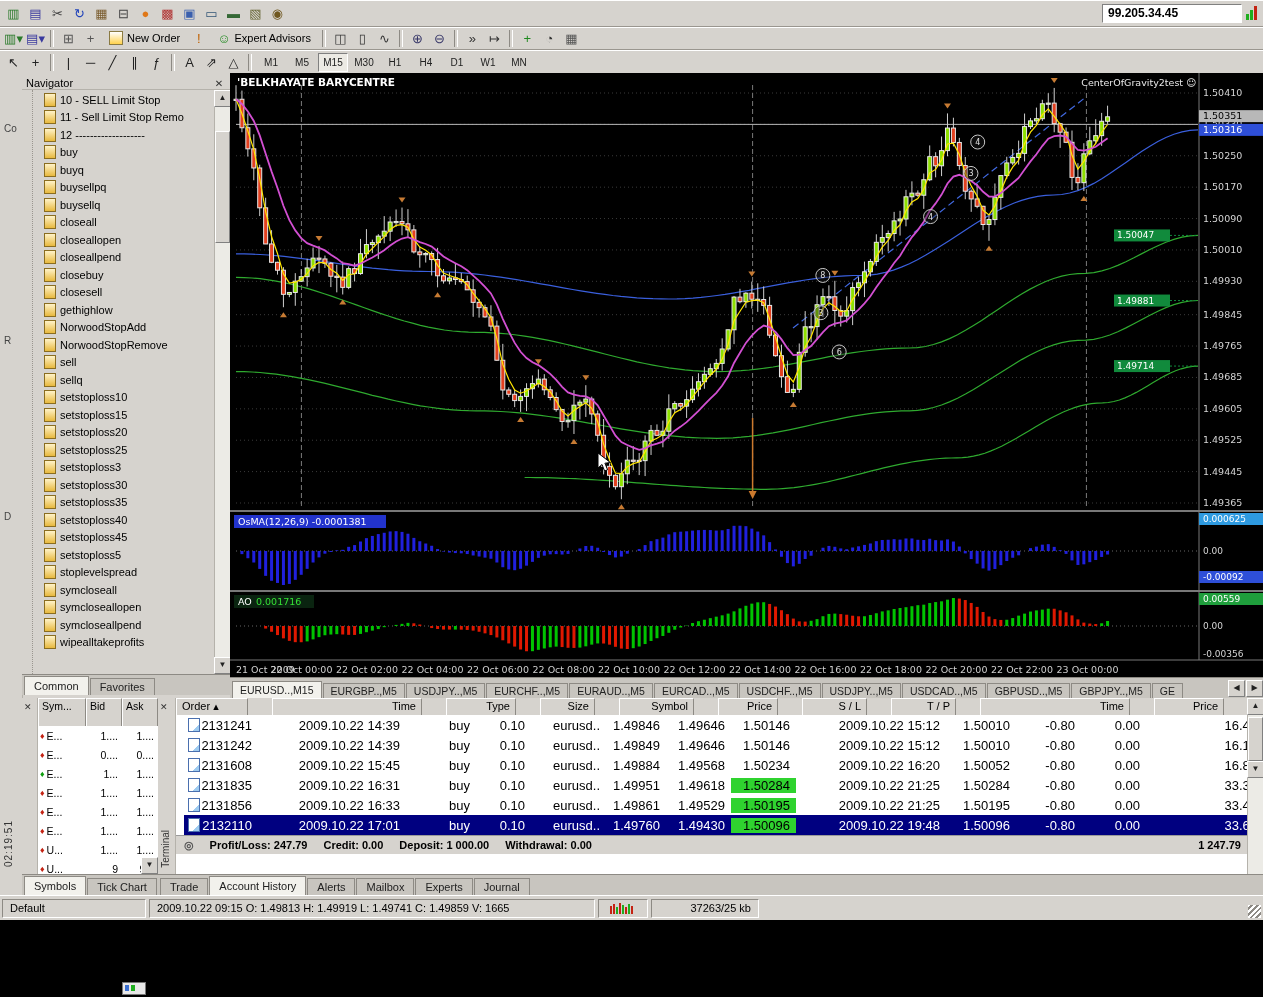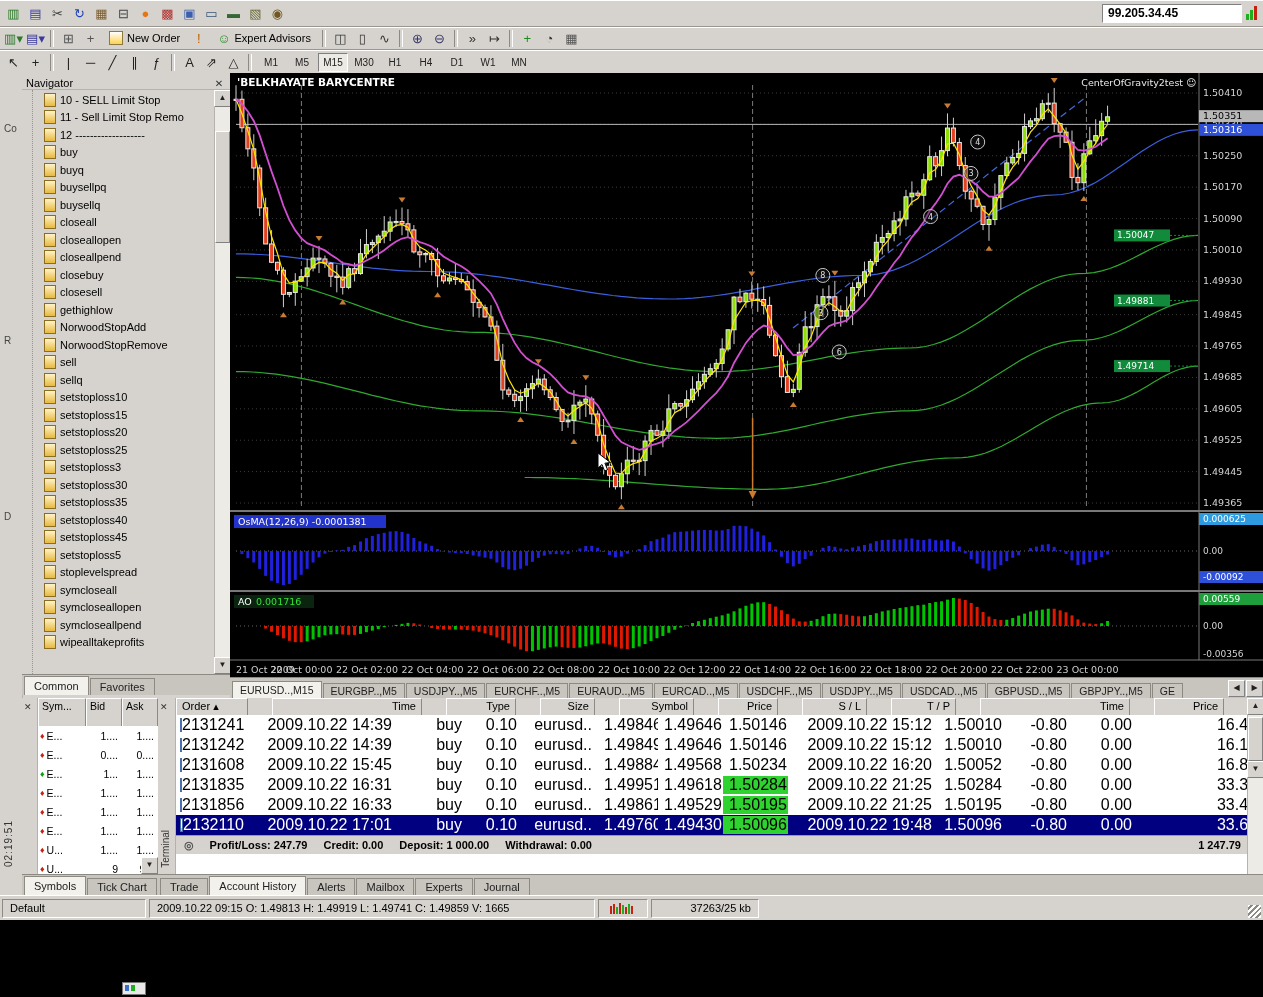--- a/index.html
+++ b/index.html
@@ -90,21 +90,21 @@
   .term-strip{width:17px;background:#d6d3ce;border-right:1px solid #b5b2ab;position:relative;}
   .vterm{position:absolute;left:2px;bottom:6px;writing-mode:vertical-rl;transform:rotate(180deg);
     font-size:10px;color:#333;}
   .term-table{flex:1;background:#fff;position:relative;overflow:hidden;}
   .t-header,.t-row{display:grid;
     grid-template-columns:72px 150px 70px 55px 75px 60px 65px 65px 150px 70px 65px 65px minmax(50px,1fr);}
   .t-header{height:17px;background:#d6d3ce;gap:24px;}
   .t-header .hc{border-right:1px solid #8d8a84;border-left:1px solid #fff;border-top:1px solid #fff;
     font-size:11px;padding:1px 5px;text-align:right;white-space:nowrap;overflow:hidden;}
   .t-header .hc.first{text-align:left;}
-  .t-row{height:20px;align-items:center;font-size:16px;}
+  .t-row{height:20px;align-items:center;font-size:13px;margin-left:8px;}
   .t-row.selected{background:#000080;color:#fff;}
   .tc{padding:0 6px;text-align:right;white-space:nowrap;overflow:hidden;}
   .tc.order{display:flex;align-items:center;padding:0 4px;}
   .tc.order .num{margin-left:auto;}
   .doc-icon{width:10px;height:12px;background:linear-gradient(135deg,#fff 70%,#9ecbf0 70%);
     border:1px solid #4a6fae;}
   .tc.tp.hit{background:#2fd32f;color:#000;}
   .t-summary{display:flex;align-items:center;height:18px;background:#d6d3ce;border-top:1px solid #9a9a9a;
     font-weight:bold;font-size:11px;padding:0 8px;gap:16px;}
   .t-summary .total{margin-left:auto;padding-right:14px;}

